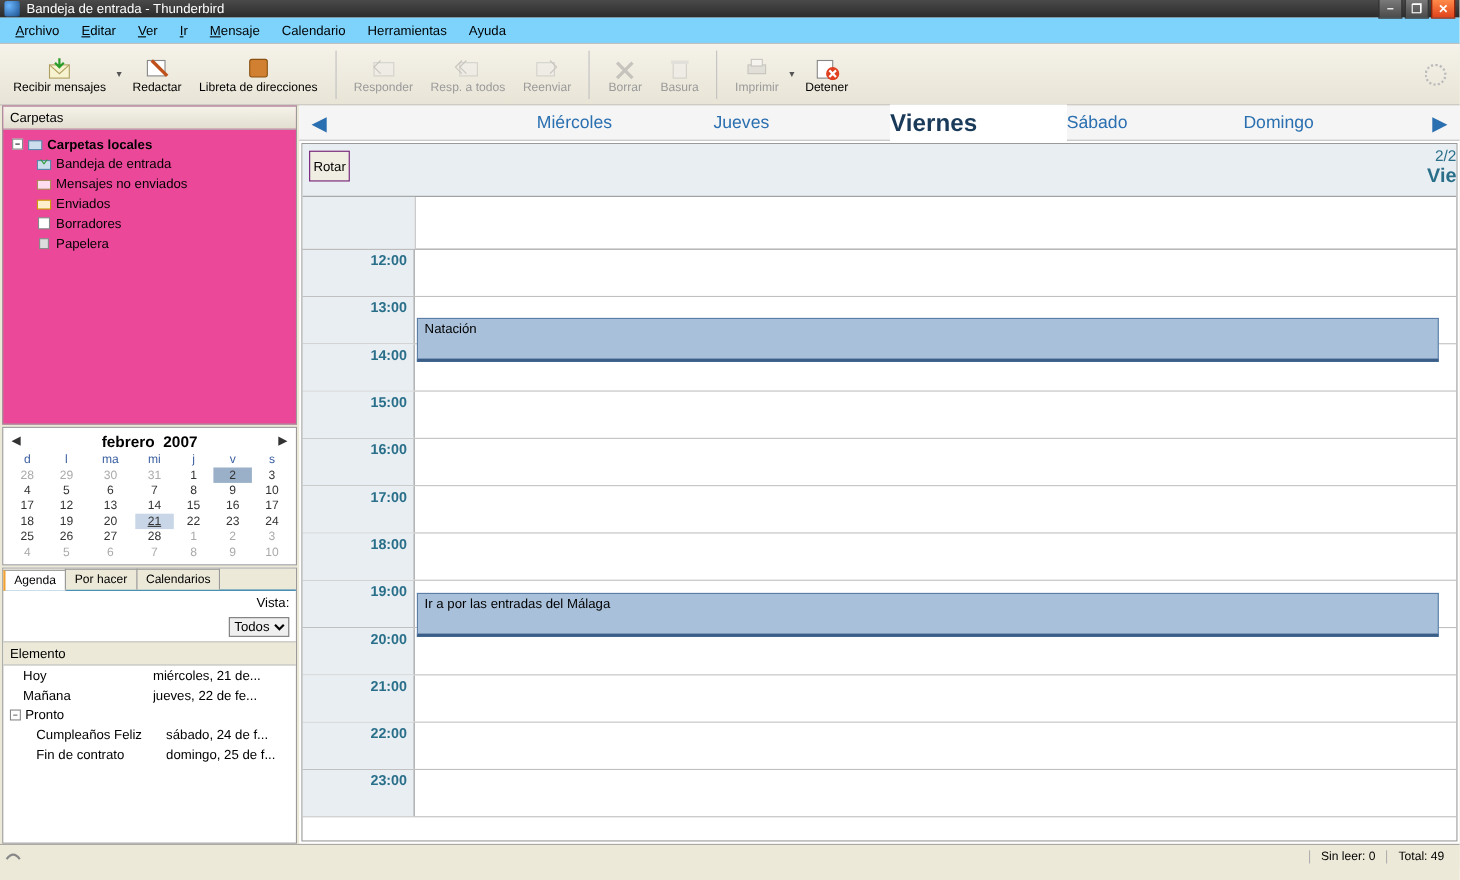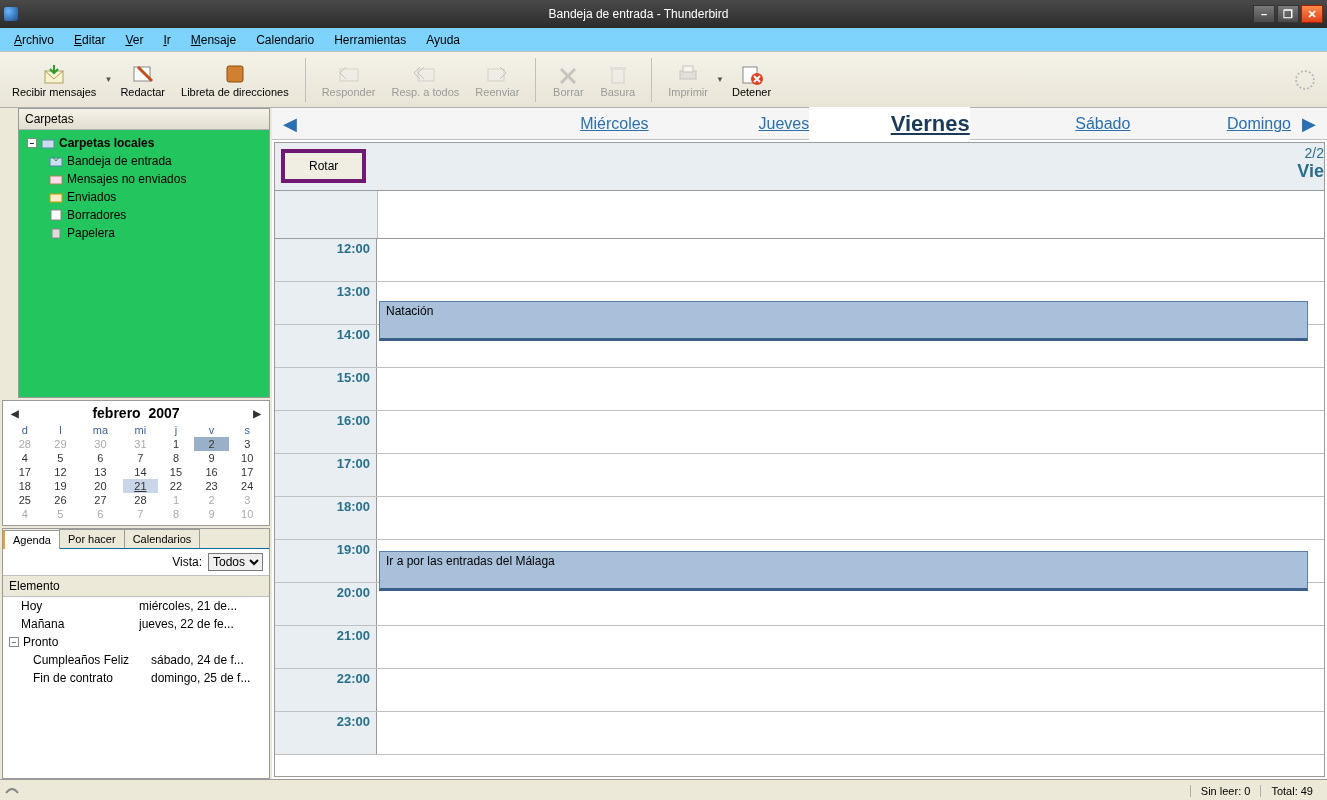--- a/index.html
+++ b/index.html
@@ -1,19 +1,19 @@
 <!DOCTYPE html>
 <html><head>
 <meta charset="utf-8">
 <style>
 * { box-sizing: border-box; margin: 0; padding: 0; font-family: "Segoe UI", Tahoma, sans-serif; }
 body { background: #ece9d8; width: 1327px; height: 800px; overflow: hidden; font-size: 12px; }
 
 
-.titlebar { background: linear-gradient(#4a4a4a,#2b2b2b); height: 28px; display: flex; align-items: center; padding: 0 4px; color: #fff; text-align: center; }
+.titlebar { background: linear-gradient(#4a4a4a,#2b2b2b); height: 16px; display: flex; align-items: center; padding: 0 4px; color: #fff; }
 .titlebar .tbicon { width: 14px; height: 14px; background: radial-gradient(circle at 30% 30%, #6bb6ff, #1a4e8a); border-radius: 2px; margin-right: 6px; }
 .titlebar .tbtitle { flex: 1; font-size: 12px; }
 .titlebar .winbtns { display: flex; gap: 2px; }
 .titlebar .winbtn { width: 22px; height: 18px; background: linear-gradient(#7a7a7a,#4a4a4a); border: 1px solid #333; display: flex; align-items: center; justify-content: center; color: #fff; font-size: 11px; font-weight: bold; }
 .titlebar .winbtn.close { background: linear-gradient(#ff8a4a,#e0421a); border-color: #a02000; }
 
 
 .menubar { background: #7dd3fc; border-bottom: 1px solid #c0c0c0; height: 24px; display: flex; align-items: center; padding: 0 6px; gap: 4px; }
 .menubar .mitem { padding: 2px 8px; font-size: 12px; color: #000; }
 .menubar .mitem u { text-decoration: underline; }
@@ -26,21 +26,21 @@
 .toolbar .tbtn .icn { width: 28px; height: 24px; display: flex; align-items: center; justify-content: center; }
 .toolbar .drop { width: 8px; font-size: 8px; color: #555; align-self: center; }
 .throbber { margin-left: auto; width: 20px; height: 20px; border: 2px dotted #bbb; border-radius: 50%; margin-right: 8px; }
 
 
 .main { display: flex; height: 671px; }
 .leftcol { width: 272px; display: flex; flex-direction: column; background: #ece9d8; }
 .rightcol { flex: 1; display: flex; flex-direction: column; background: #fff; position: relative; }
 
 
-.pane { border: 1px solid #9a9a9a; background: #22c55e; margin: 0 2px 2px 18px; }
+.pane { border: 1px solid #9a9a9a; background: #ec4899; margin: 0 2px 2px 2px; }
 .pane .panehdr { background: linear-gradient(#f5f2e9,#e2ded0); border-bottom: 1px solid #b0b0b0; padding: 3px 6px; font-size: 12px; }
 .folders { height: 290px; }
 .folders ul { list-style: none; padding: 4px 4px; }
 .folders li { padding: 2px 2px 2px 4px; display: flex; align-items: center; gap: 4px; font-size: 12px; }
 .folders li.root { font-weight: bold; }
 .folders li .twisty { width: 10px; height: 10px; border: 1px solid #888; font-size: 8px; display: flex; align-items: center; justify-content: center; background: #fff; }
 .folders li .ficon { width: 14px; height: 12px; }
 .folders .sub { padding-left: 26px !important; }
 
 
@@ -52,39 +52,39 @@
 .minical td { padding: 1px 0; color: #333; }
 .minical td.dim { color: #aaa; }
 .minical td.today { background: #c8d6e8; text-decoration: underline; }
 .minical td.sel { background: #9ab0c8; }
 
 
 .agendabox { border: 1px solid #9a9a9a; background: #fff; margin: 0 2px 0 2px; flex: 1; display: flex; flex-direction: column; }
 .agtabs { display: flex; background: #ece9d8; border-bottom: 1px solid #0369a1; }
 .agtabs .agtab { padding: 3px 8px; font-size: 11px; border: 1px solid #9a9a9a; border-bottom: none; background: #ece9d8; margin-right: -1px; position: relative; }
 .agtabs .agtab.active { background: #fff; top: 1px; border-left: 2px solid #f0a030; }
-.agfilter { display: flex; justify-content: flex-end; align-items: center; gap: 6px; padding: 4px 6px; font-size: 12px; }
+.agfilter { display: flex; justify-content: flex-end; align-items: flex-end; gap: 6px; padding: 4px 6px; font-size: 12px; flex-direction: column; }
 .agfilter select { font-size: 12px; border: 1px solid #7a7a7a; }
 .aghdr { background: #ece9d8; border-top: 1px solid #c0c0c0; border-bottom: 1px solid #c0c0c0; padding: 3px 6px; font-size: 12px; }
 .aglist { flex: 1; overflow: auto; }
 .aglist .agrow { display: flex; padding: 2px 6px 2px 18px; font-size: 12px; }
 .aglist .agrow .c1 { width: 118px; overflow: hidden; white-space: nowrap; text-overflow: ellipsis; }
 .aglist .agrow .c2 { flex: 1; overflow: hidden; white-space: nowrap; text-overflow: ellipsis; }
 .aglist .aggrp { padding: 2px 6px; font-size: 12px; display: flex; align-items: center; gap: 4px; }
 .aglist .aggrp .twisty { width: 10px; height: 10px; border: 1px solid #888; font-size: 8px; display: flex; align-items: center; justify-content: center; }
 
 
 .daytabs { display: flex; align-items: center; height: 32px; background: #f5f5f5; border-bottom: 1px solid #c0c0c0; }
 .daytabs .arrow { width: 36px; text-align: center; color: #2a6fb0; font-size: 18px; }
-.daytabs .dtab { flex: 1; text-align: right; padding: 4px 0; font-size: 16px; color: #2a6fb0; text-decoration: underline; }
+.daytabs .dtab { flex: 1; text-align: left; padding: 4px 0; font-size: 16px; color: #2a6fb0; }
 .daytabs .dtab.active { font-size: 22px; font-weight: bold; color: #1a3a5a; background: #fff; }
 
 
 .calwrap { flex: 1; display: flex; border: 1px solid #9a9a9a; margin: 2px; position: relative; }
-.rotarbtn { position: absolute; left: 6px; top: 6px; padding: 6px 24px; border: 4px solid #701a75; background: #f0ede2; font-size: 12px; z-index: 2; }
+.rotarbtn { position: absolute; left: 6px; top: 6px; padding: 6px 3px; border: 1px solid #701a75; background: #f0ede2; font-size: 12px; z-index: 2; }
 .calgrid { flex: 1; display: flex; flex-direction: column; overflow: hidden; }
 .dayhdr { height: 48px; display: flex; background: #e8eef2; border-bottom: 1px solid #9a9a9a; }
 .dayhdr .timecol { width: 102px; }
 .dayhdr .daycell { flex: 1; text-align: right; color: #2a6f8a; font-size: 14px; padding-top: 2px; }
 .dayhdr .daycell .dn { font-size: 18px; font-weight: bold; }
 .allday { height: 48px; border-bottom: 1px solid #9a9a9a; display: flex; }
 .allday .timecol { width: 102px; background: #e8eef2; }
 .allday .adcell { flex: 1; border-left: 1px solid #c0c0c0; }
 .hours { flex: 1; overflow-y: scroll; position: relative; }
 .hours .hourrow { display: flex; height: 43px; border-bottom: 1px solid #c0c0c0; gap: 24px; }

